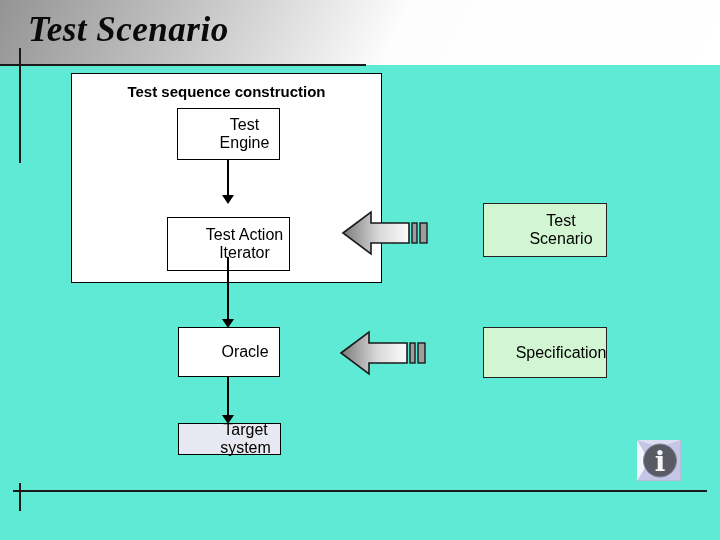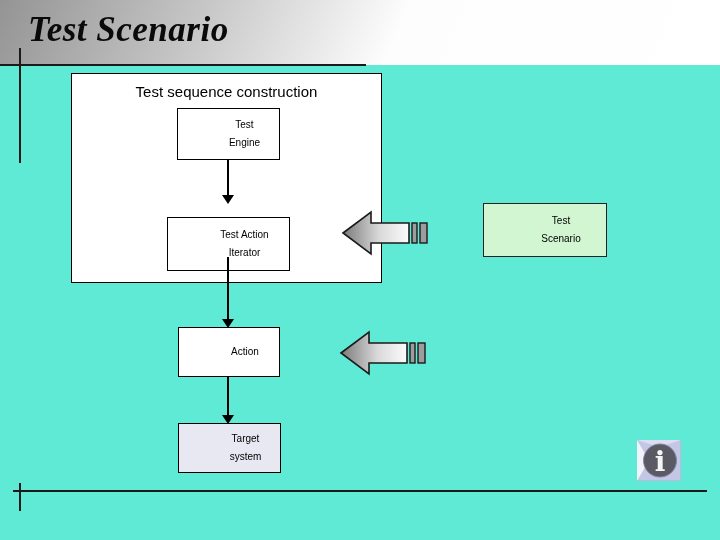--- a/index.html
+++ b/index.html
@@ -19,36 +19,36 @@
   }
   .title-underline { position:absolute; left:0; top:64px; width:366px; height:2px; background:#1a1a1a; }
   .vline-top   { position:absolute; left:19px; top:48px;  width:2px;  height:115px; background:#1a1a1a; }
   .hline-bottom{ position:absolute; left:13px; top:490px; width:694px; height:2px; background:#1a1a1a; }
   .vline-bottom{ position:absolute; left:19px; top:483px; width:2px;  height:28px;  background:#1a1a1a; }
 
   
   .node {
     position:absolute; box-sizing:border-box; border:1.5px solid #000000;
     background:#ffffff; display:flex; align-items:center; justify-content:center;
-    text-align:center; font-size:10px; line-height:18px; color:#000000;
+    text-align:center; font-size:16px; line-height:18px; color:#000000;
     white-space:pre-line;
     padding-left:32px;
   }
   .container-box {
     position:absolute; box-sizing:border-box; border:1.5px solid #000000;
     left:71px; top:73px; width:311px; height:210px; background:#ffffff; z-index:1;
   }
   .container-label {
     position:absolute; left:0; top:9px; width:100%; text-align:center;
-    font-size:15px; color:#000000;
+    font-size:15px; color:#000000;font-weight:bold;
   }
   .n-engine   { left:177px; top:108px; width:103px; height:52px; z-index:2; }
   .n-iterator { left:167px; top:203px; width:123px; height:54px; z-index:2;margin-top:14px; }
   .n-oracle   { left:178px; top:327px; width:102px; height:50px; z-index:2; }
-  .n-target   { left:178px; top:423px; width:103px; height:50px; background:#e8e8f2; z-index:2; }
+  .n-target   { left:178px; top:423px; width:103px; height:32px; background:#e8e8f2; z-index:2; }
   .n-green    { background:#d2f5d2; border-width:1px; border-color:#222222; }
   .n-scenario { left:483px; top:203px; width:124px; height:54px; }
   .n-spec     { left:483px; top:327px; width:124px; height:51px; }
 
   
   .connector { position:absolute; left:227px; width:2px; background:#000000; z-index:3; }
   .c1 { top:160px; height:35px; }
   .c2 { top:257px; height:62px; }
   .c3 { top:377px; height:38px; }
   .arrowhead {
@@ -75,26 +75,27 @@
   <div class="vline-top"></div>
 
   <div class="container-box">
     <div class="container-label">Test sequence construction</div>
   </div>
 
   <div class="node n-engine">Test
 Engine</div>
   <div class="node n-iterator">Test Action
 Iterator</div>
-  <div class="node n-oracle">Action</div>
+  <div class="node n-oracle">Oracle</div>
   <div class="node n-target">Target
 system</div>
 
   <div class="node n-green n-scenario">Test
 Scenario</div>
+  <div class="node n-green n-spec">Specification</div>
 
   <div class="connector c1">
     <div class="arrowhead"></div>
   </div>
   <div class="connector c2">
     <div class="arrowhead"></div>
   </div>
   <div class="connector c3">
     <div class="arrowhead"></div>
   </div>

